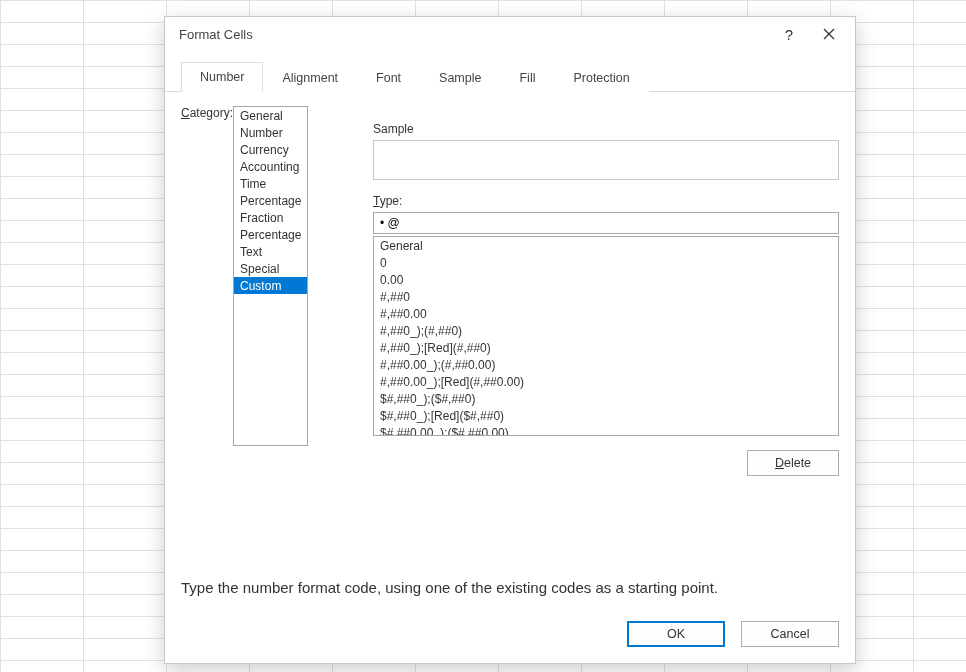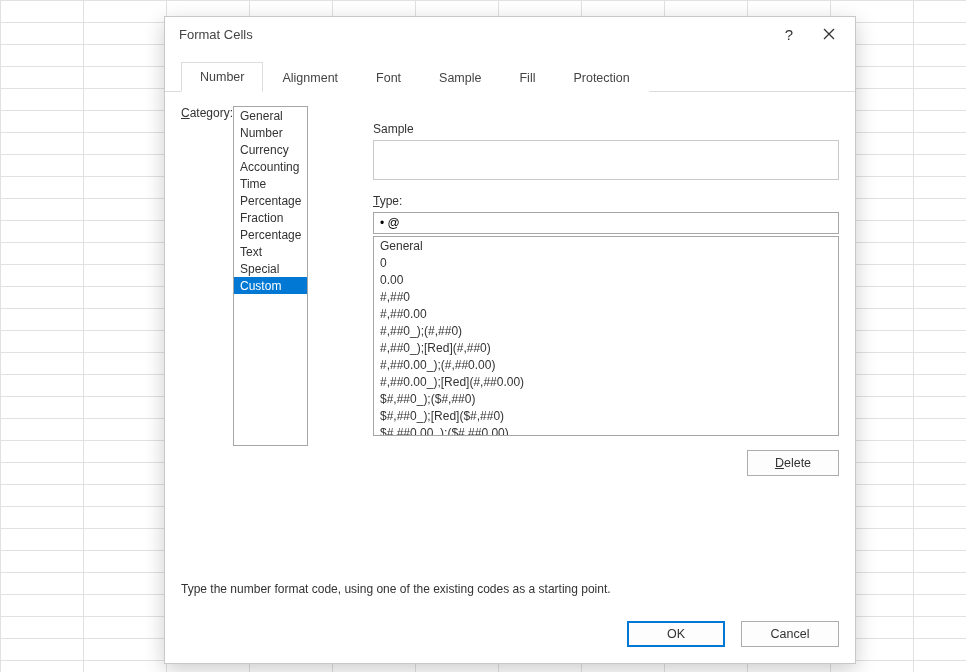--- a/index.html
+++ b/index.html
@@ -182,21 +182,21 @@
     padding: 0 10px;
   }
   .btn .u { text-decoration: underline; }
   .btn.primary {
     border: 1px solid #0078d4;
     box-shadow: inset 0 0 0 1px #0078d4;
   }
 
   .hint {
     padding: 18px 16px 0 16px;
-    font-size: 12px;
+    font-size: 15px;
     color: #333;
   }
 
   .button-row {
     display: flex;
     justify-content: flex-end;
     gap: 16px;
     padding: 14px 16px 16px 16px;
     margin-top: auto;
   }

